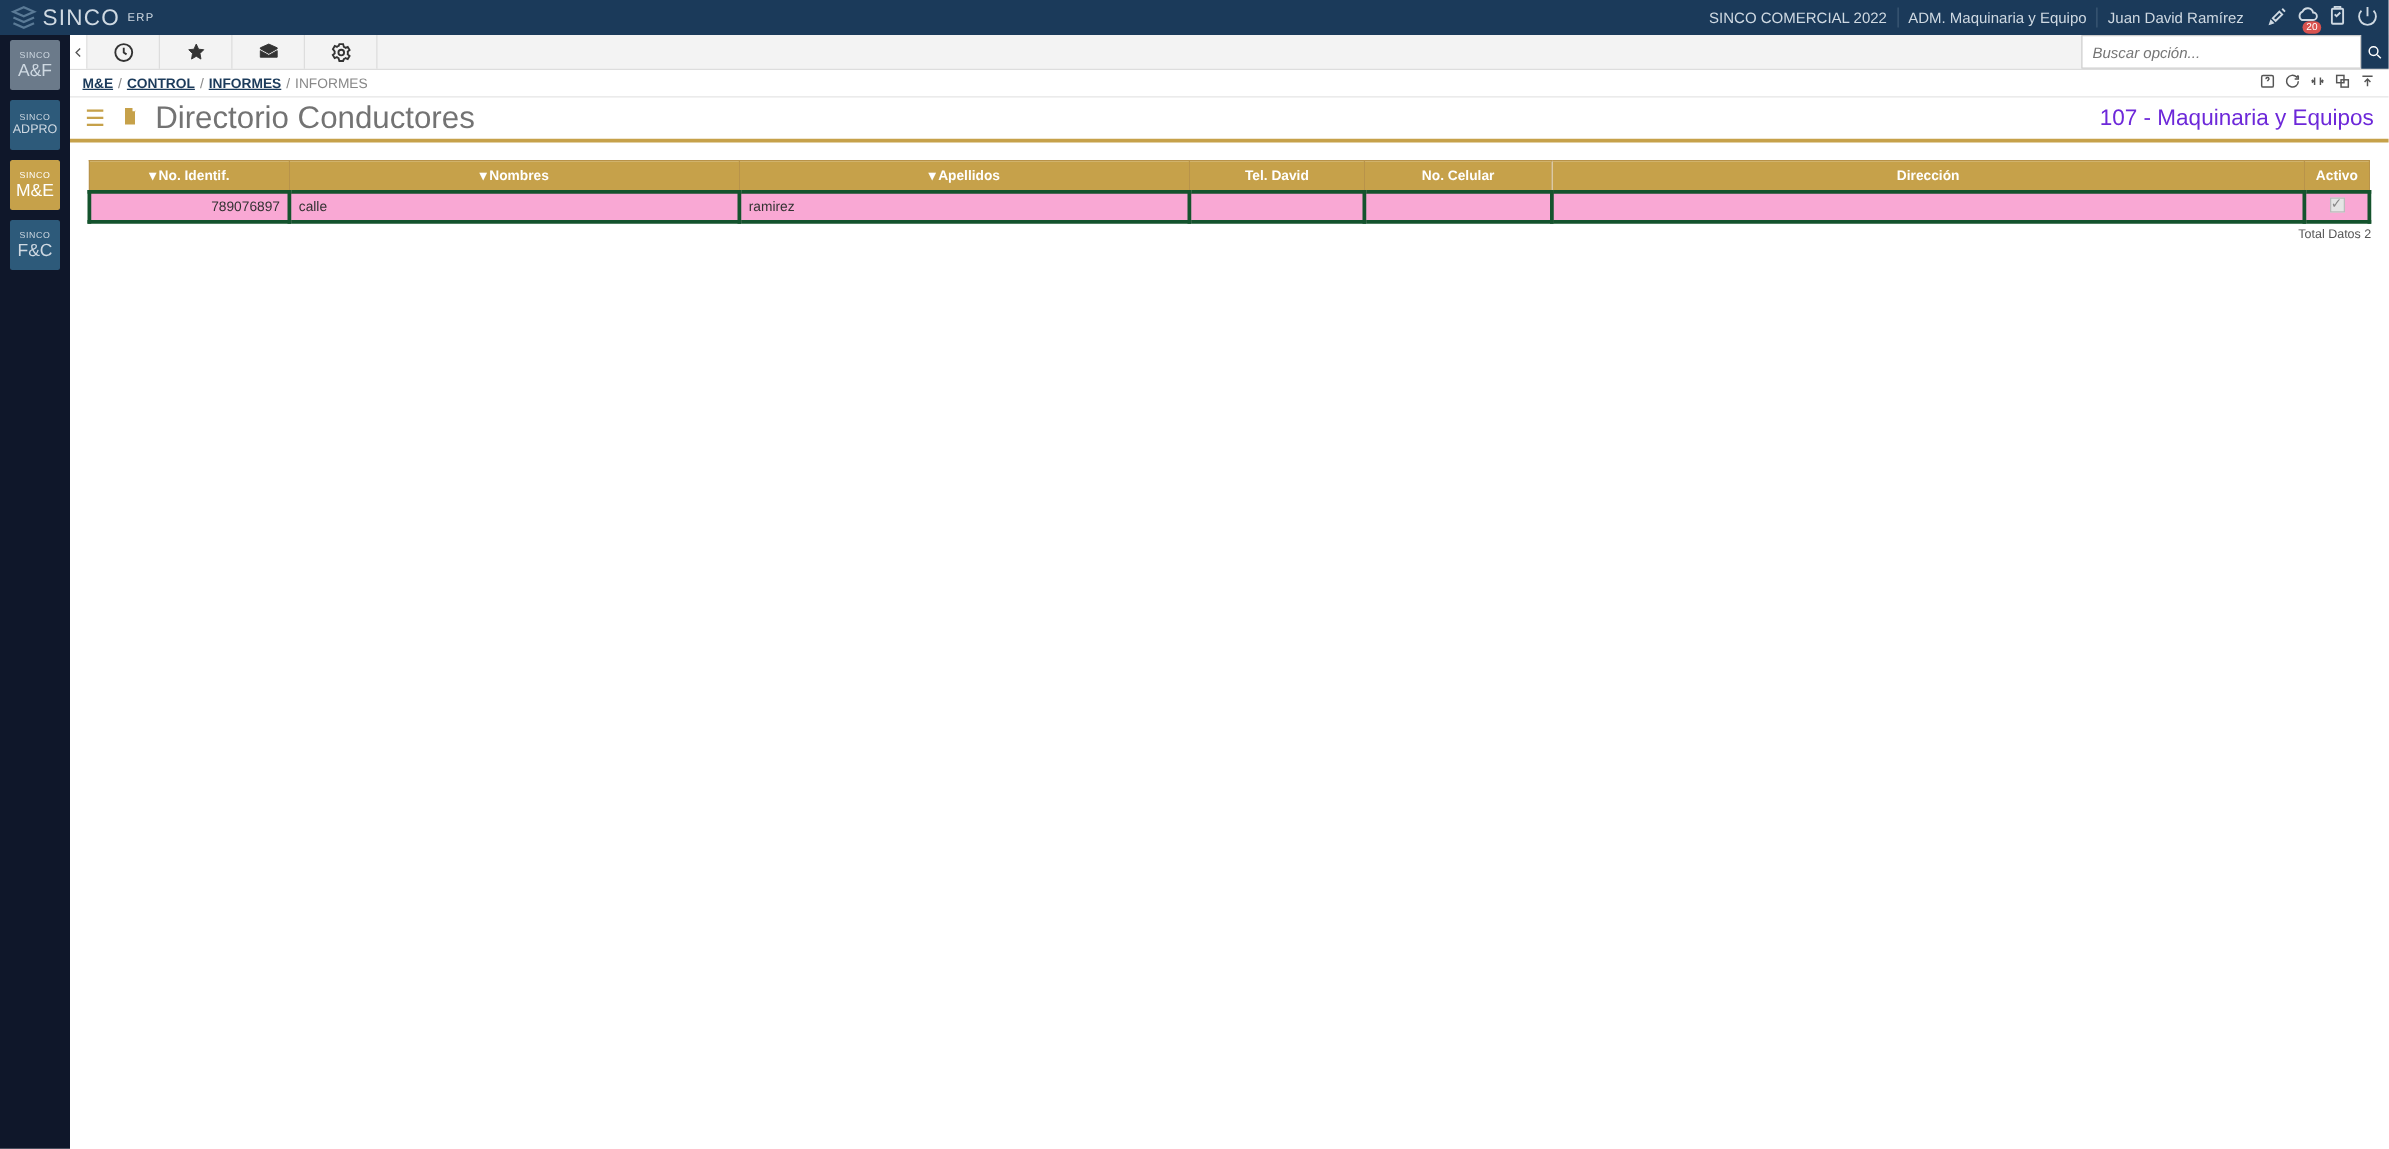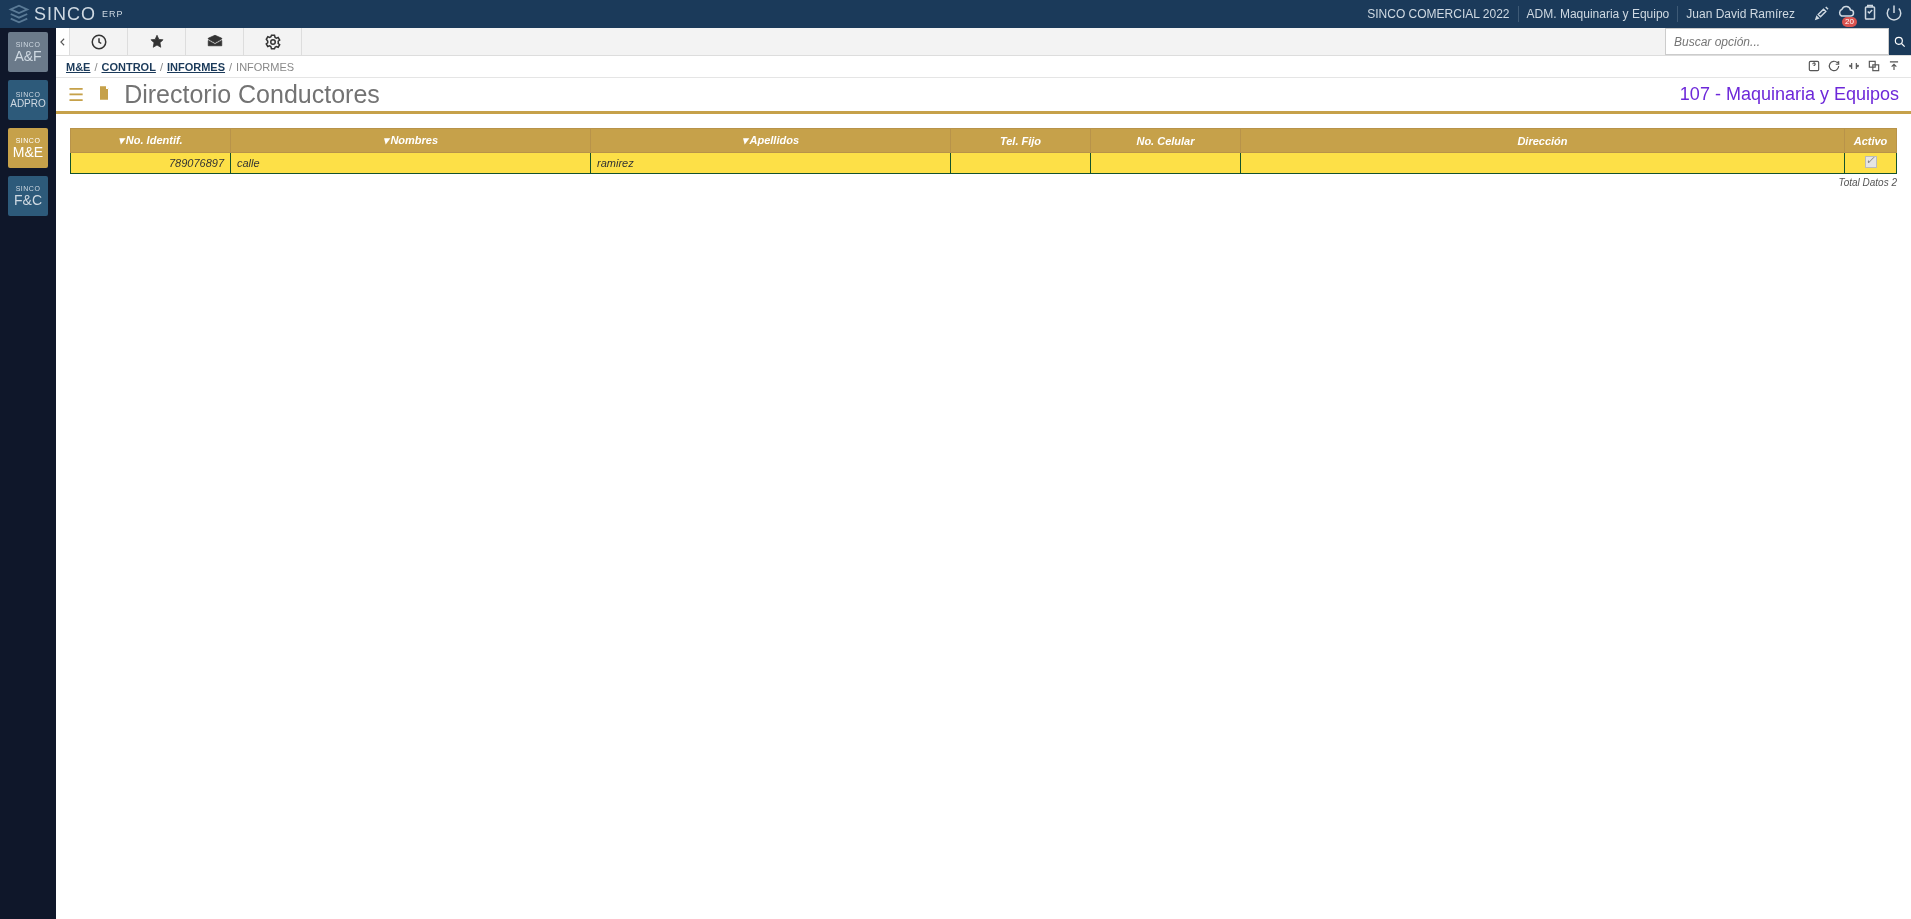--- a/index.html
+++ b/index.html
@@ -51,25 +51,25 @@
   
   .title-bar{ margin-left:56px; height:36px; border-bottom:3px solid #c6a14a; display:flex; align-items:center; padding:0 12px;}
   .title-left{display:flex;align-items:center;gap:12px;}
   .burger{color:#c6a14a; font-size:18px;}
   .doc-icon{color:#c6a14a;}
   .doc-icon svg{width:16px;height:16px;}
   .page-title{font-size:25px; font-weight:400; color:#737373;}
   .title-right{margin-left:auto; font-size:18px; font-weight:300; color:#6d28d9;}
   
   
-  .content{ margin-left:56px; padding:14px 14px 0 14px;font-style:italic;}
+  .content{ margin-left:56px; padding:14px 14px 0 14px;}
   table.grid{ width:100%; border-collapse:collapse; font-size:11px;}
   table.grid th{ background:#c6a14a; color:#fff; font-weight:600; padding:5px 6px; border:1px solid #b8934a; position:relative;}
   table.grid th .filt{margin-right:2px;}
-  table.grid td{ border:1px solid #14532d; padding:3px 6px; background:#fde047; color:#333;}
+  table.grid td{ border:3px solid #14532d; padding:3px 6px; background:#f9a8d4; color:#333;}
   table.grid td.right{text-align:right;}
   table.grid td.center{text-align:center;}
   .chk{ width:12px; height:12px; display:inline-block; background:#e5e5e5; border:1px solid #bbb; position:relative;}
   .chk.checked::after{content:"✓"; position:absolute; top:-3px; left:0; font-size:11px; color:#888;}
   .footer-info{ text-align:right; font-size:10px; color:#555; margin-top:2px; line-height:14px;}
   
   .icon-btn{cursor:pointer;}
 </style>
 </head>
 <body>
@@ -219,21 +219,21 @@
   <div class="title-right">107 - Maquinaria y Equipos</div>
 </div>
 
 <div class="content">
   <table class="grid">
     <thead>
       <tr>
         <th style="width:160px"><span class="filt">▾</span><span>No. Identif.</span></th>
         <th style="width:360px"><span class="filt">▾</span><span>Nombres</span></th>
         <th style="width:360px"><span class="filt">▾</span><span>Apellidos</span></th>
-        <th style="width:140px"><span>Tel. Fijo</span></th>
+        <th style="width:140px"><span>Tel. David</span></th>
         <th style="width:150px"><span>No. Celular</span></th>
         <th><span>Dirección</span></th>
         <th style="width:52px"><span>Activo</span></th>
       </tr>
     </thead>
     <tbody id="grid-body">
         <tr>
           <td class="right">789076897</td>
           <td>calle</td>
           <td>ramirez</td>

